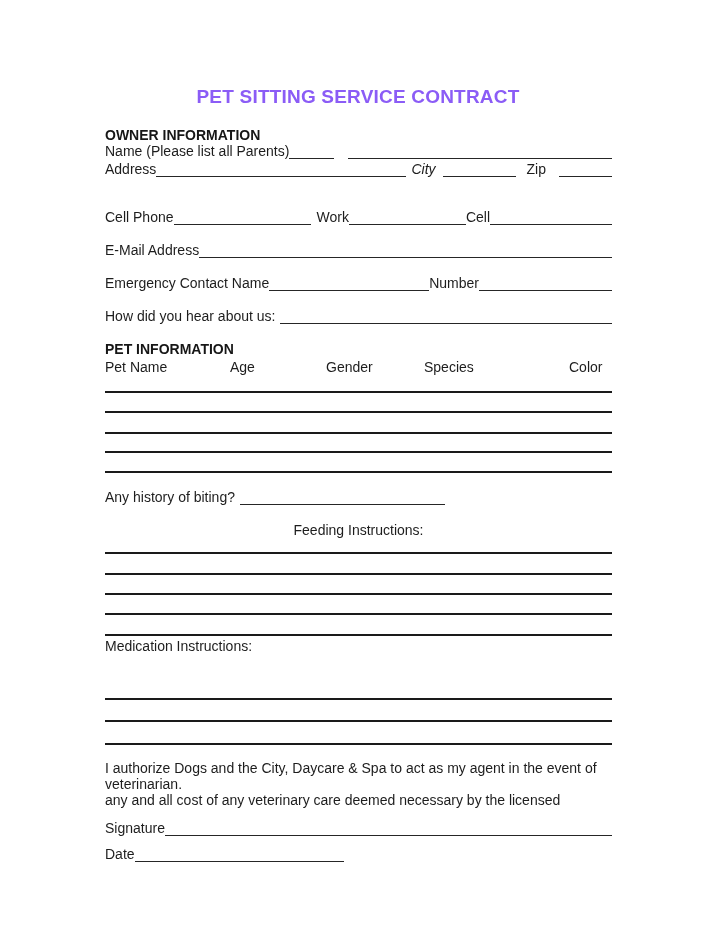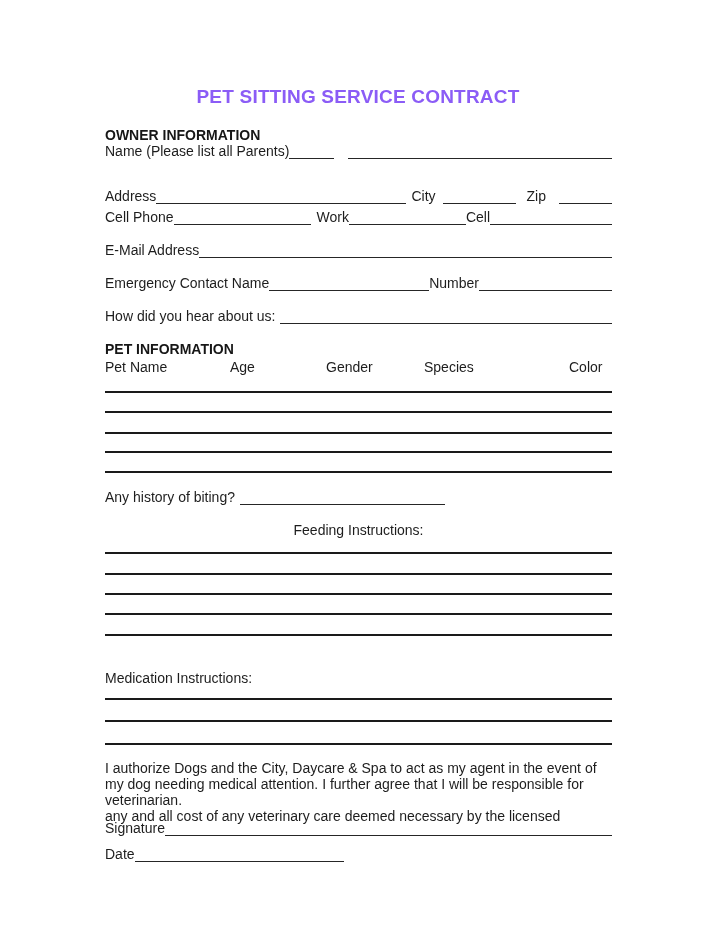--- a/index.html
+++ b/index.html
@@ -59,24 +59,24 @@
 
   <div class="abs heading" style="top:127px;">OWNER INFORMATION</div>
 
   <div class="abs row" style="top:143px;">
     <span class="lbl">Name (Please list all Parents)</span>
     <span class="ln" style="width:45px;"></span>
     <span class="ln" style="margin-left:14px;"></span>
     <span class="ln fill"></span>
   </div>
 
-  <div class="abs row" style="top:188px;text-align:right;">
+  <div class="abs row" style="top:161px;text-align:right;">
     <span class="lbl">Address</span>
     <span class="ln fill"></span>
-    <span class="lbl" style="margin-left:5px;">City</span>
+    <span class="lbl" style="margin-left:5px;font-style:italic;">City</span>
     <span class="ln" style="width:73px; margin-left:7px;"></span>
     <span class="lbl" style="margin-left:11px;margin-top:36px;">Zip</span>
     <span class="ln" style="width:53px; margin-left:13px;"></span>
   </div>
 
   <div class="abs row" style="top:209px;">
     <span class="lbl">Cell Phone</span>
     <span class="ln" style="width:137px;"></span>
     <span class="lbl" style="margin-left:6px;">Work</span>
     <span class="ln" style="width:117px;"></span>
@@ -125,31 +125,30 @@
   <div class="abs row" style="top:522px;justify-content:center;">
     <span class="lbl">Feeding Instructions:</span>
   </div>
 
   <div class="abs hline" style="top:552px;"></div>
   <div class="abs hline" style="top:573px;"></div>
   <div class="abs hline" style="top:593px;"></div>
   <div class="abs hline" style="top:613px;"></div>
   <div class="abs hline" style="top:634px;"></div>
 
-  <div class="abs row" style="top:670px;">
+  <div class="abs row" style="top:638px;">
     <span class="lbl">Medication Instructions:</span>
   </div>
 
   <div class="abs hline" style="top:698px;"></div>
   <div class="abs hline" style="top:720px;"></div>
   <div class="abs hline" style="top:743px;"></div>
 
   <div class="abs para" style="top:760px;">
     <div>I authorize Dogs and the City, Daycare &amp; Spa to act as my agent in the event of</div>
-    <div>my dog needing medical attention. I further agree that I will be responsible for</div>
     <div>veterinarian.</div>
     <div>any and all cost of any veterinary care deemed necessary by the licensed</div>
   </div>
 
   <div class="abs row" style="top:820px;">
     <span class="lbl">Signature</span>
     <span class="ln fill"></span>
   </div>
 
   <div class="abs row" style="top:846px;">

